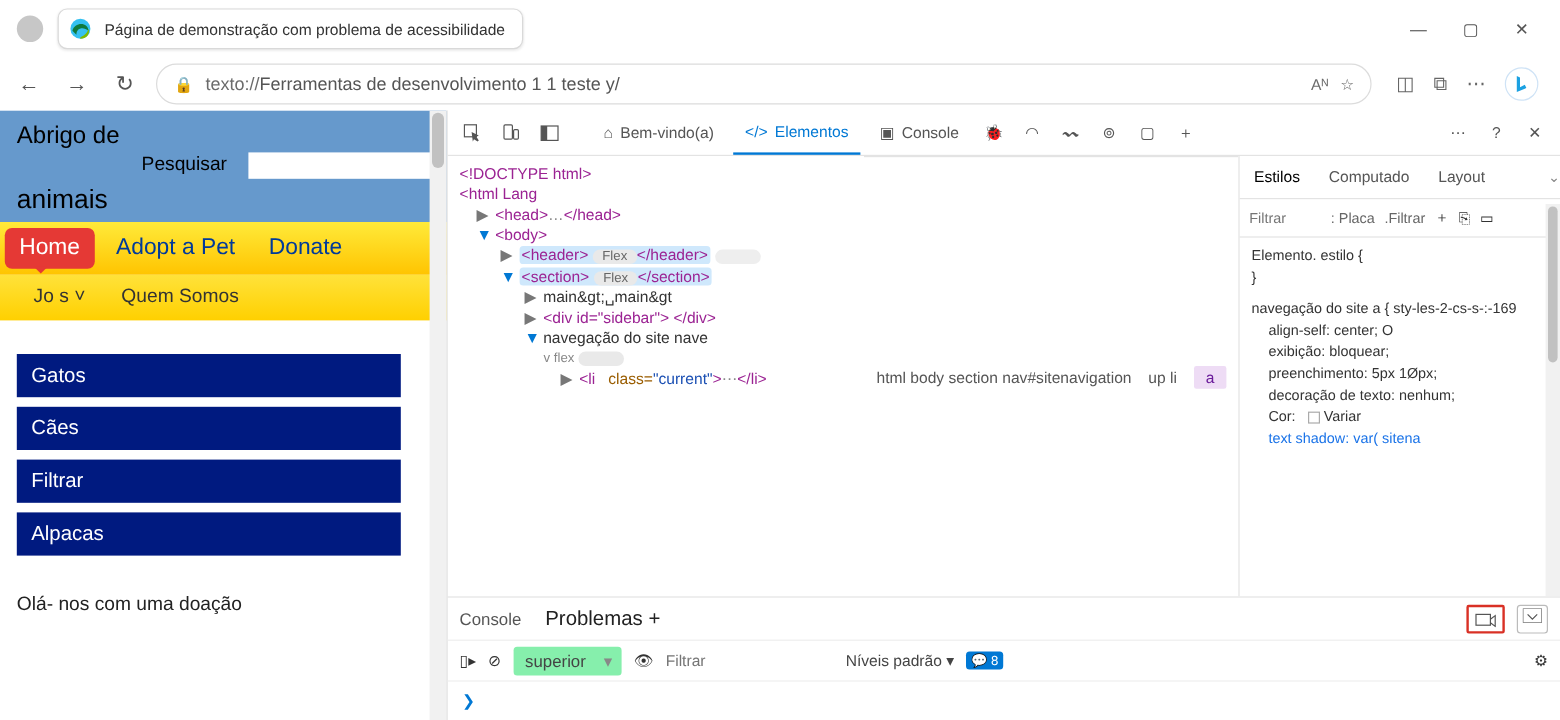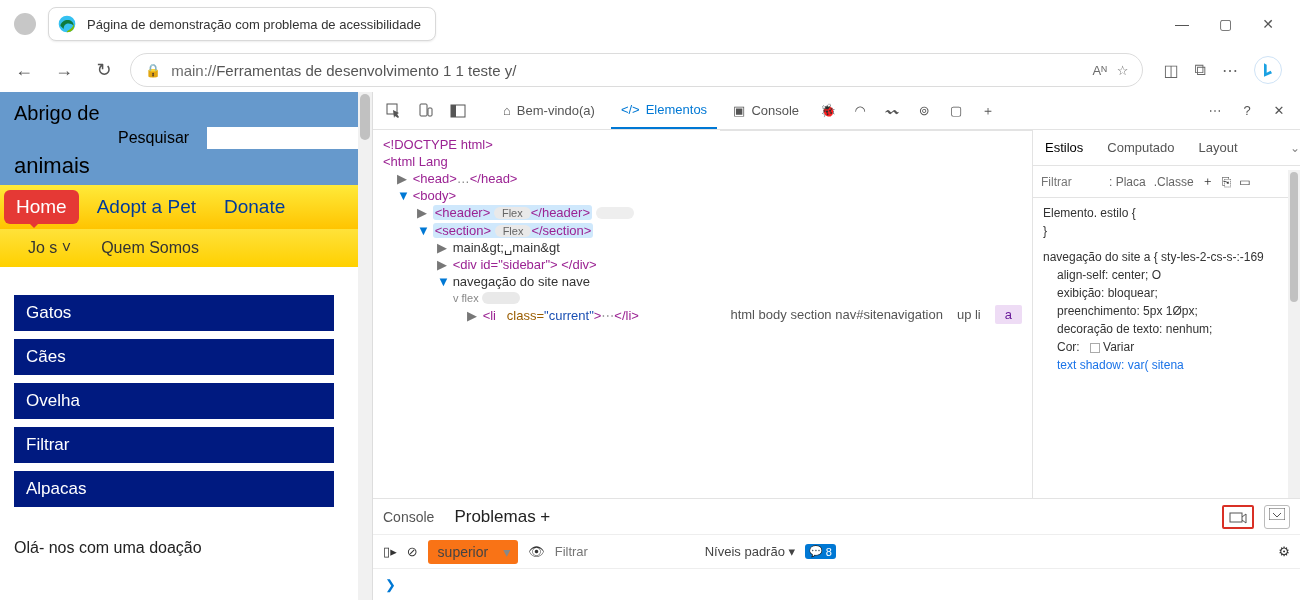--- a/index.html
+++ b/index.html
@@ -66,21 +66,21 @@
 .style-prop { padding-left: 14px; }
 .style-scroll { position: absolute; right: 0; top: 40px; width: 12px; bottom: 0; background: #f1f1f1; }
 .style-scroll .thumb { position: absolute; left: 2px; width: 8px; top: 2px; height: 130px; background: #c1c1c1; border-radius: 4px; }
 .drawer { border-top: 1px solid #e3e3e3; }
 .drawer-tabs { height: 36px; display: flex; align-items: center; padding: 0 10px; gap: 20px; border-bottom: 1px solid #eee; }
 .drawer-tabs .dtab { font-size: 14px; color: #555; }
 .drawer-tabs .dtab.big { font-size: 17px; color: #222; }
 .drawer-icons { margin-left: auto; display: flex; gap: 10px; }
 .redbox { border: 2px solid #d93025; padding: 3px 5px; border-radius: 2px; }
 .console-filter { height: 34px; display: flex; align-items: center; padding: 0 10px; gap: 10px; border-bottom: 1px solid #eee; }
-.ctx-dd { background: #f97316; border-radius: 3px; padding: 4px 30px 4px 10px; font-size: 14px; color: #444; position: relative; }
+.ctx-dd { background: #86efac; border-radius: 3px; padding: 4px 30px 4px 10px; font-size: 14px; color: #444; position: relative; }
 .ctx-dd::after { content: "▾"; position: absolute; right: 8px; top: 4px; color: #888; }
 .filter-input { border: none; outline: none; font-size: 13px; color: #888; width: 140px; }
 .levels { font-size: 13px; color: #444; }
 .issue-badge { background: #0078d4; color: #fff; border-radius: 3px; padding: 1px 4px; font-size: 11px; display: inline-flex; align-items: center; gap: 3px; }
 .console-body { padding: 8px 12px; color: #0078d4; font-family: Consolas, monospace; }
 .chev { margin-left: auto; color: #888; }
 svg { display: block; }
 </style>
 </head>
 <body>
@@ -104,21 +104,21 @@
   </div>
 </div>
 
 <div class="addressbar">
   <div class="nav-btn">←</div>
   <div class="nav-btn">→</div>
   <div class="nav-btn">↻</div>
   <div class="omnibox">
     <span class="lock">🔒</span>
     <span class="url">
-      <span class="proto">main://</span><span class="host">Ferramentas de desenvolvimento 1 1 teste y/</span>
+      <span class="proto">texto://</span><span class="host">Ferramentas de desenvolvimento 1 1 teste y/</span>
     </span>
     <span>Aᴺ</span>
     <span>☆</span>
   </div>
   <div class="addr-icons">
     <span>◫</span>
     <span>⧉</span>
     <span>⋯</span>
     <span class="bing">
       <svg width="16" height="16" viewBox="0 0 24 24">
@@ -147,21 +147,20 @@
       <div class="item">Adopt a Pet</div>
       <div class="item">Donate</div>
     </div>
     <div class="nav2">
       <div>Jo s ˅</div>
       <div>Quem Somos</div>
     </div>
     <div class="sidebar-list">
       <div class="cat">Gatos</div>
       <div class="cat">Cães</div>
-      <div class="cat">Ovelha</div>
       <div class="cat">Filtrar</div>
       <div class="cat">Alpacas</div>
     </div>
     <div class="donate-text">Olá- nos com uma doação</div>
     <div class="page-scroll">
         <div class="thumb"></div>
       </div>
   </div>
 
   <div class="devtools">
@@ -234,21 +233,21 @@
       <div class="styles">
         <div class="styles-tabs">
           <div class="st active">Estilos</div>
           <div class="st">Computado</div>
           <div class="st">Layout</div>
           <span class="chev">⌄</span>
         </div>
         <div class="styles-filter">
           <input placeholder="Filtrar" style="">
           <span style="color:#666">: Placa</span>
-          <span style="color:#666">.Classe</span>
+          <span style="color:#666">.Filtrar</span>
           <span>＋</span>
           <span>⎘</span>
           <span>▭</span>
         </div>
         <div class="style-body">
           <div class="style-sel">Elemento. estilo {</div>
           <div>}</div>
           <div style="height:8px"></div>
           <div class="style-sel">navegação do site a { sty-les-2-cs-s-:-169</div>
           <div class="style-prop">align-self: center; O</div>

